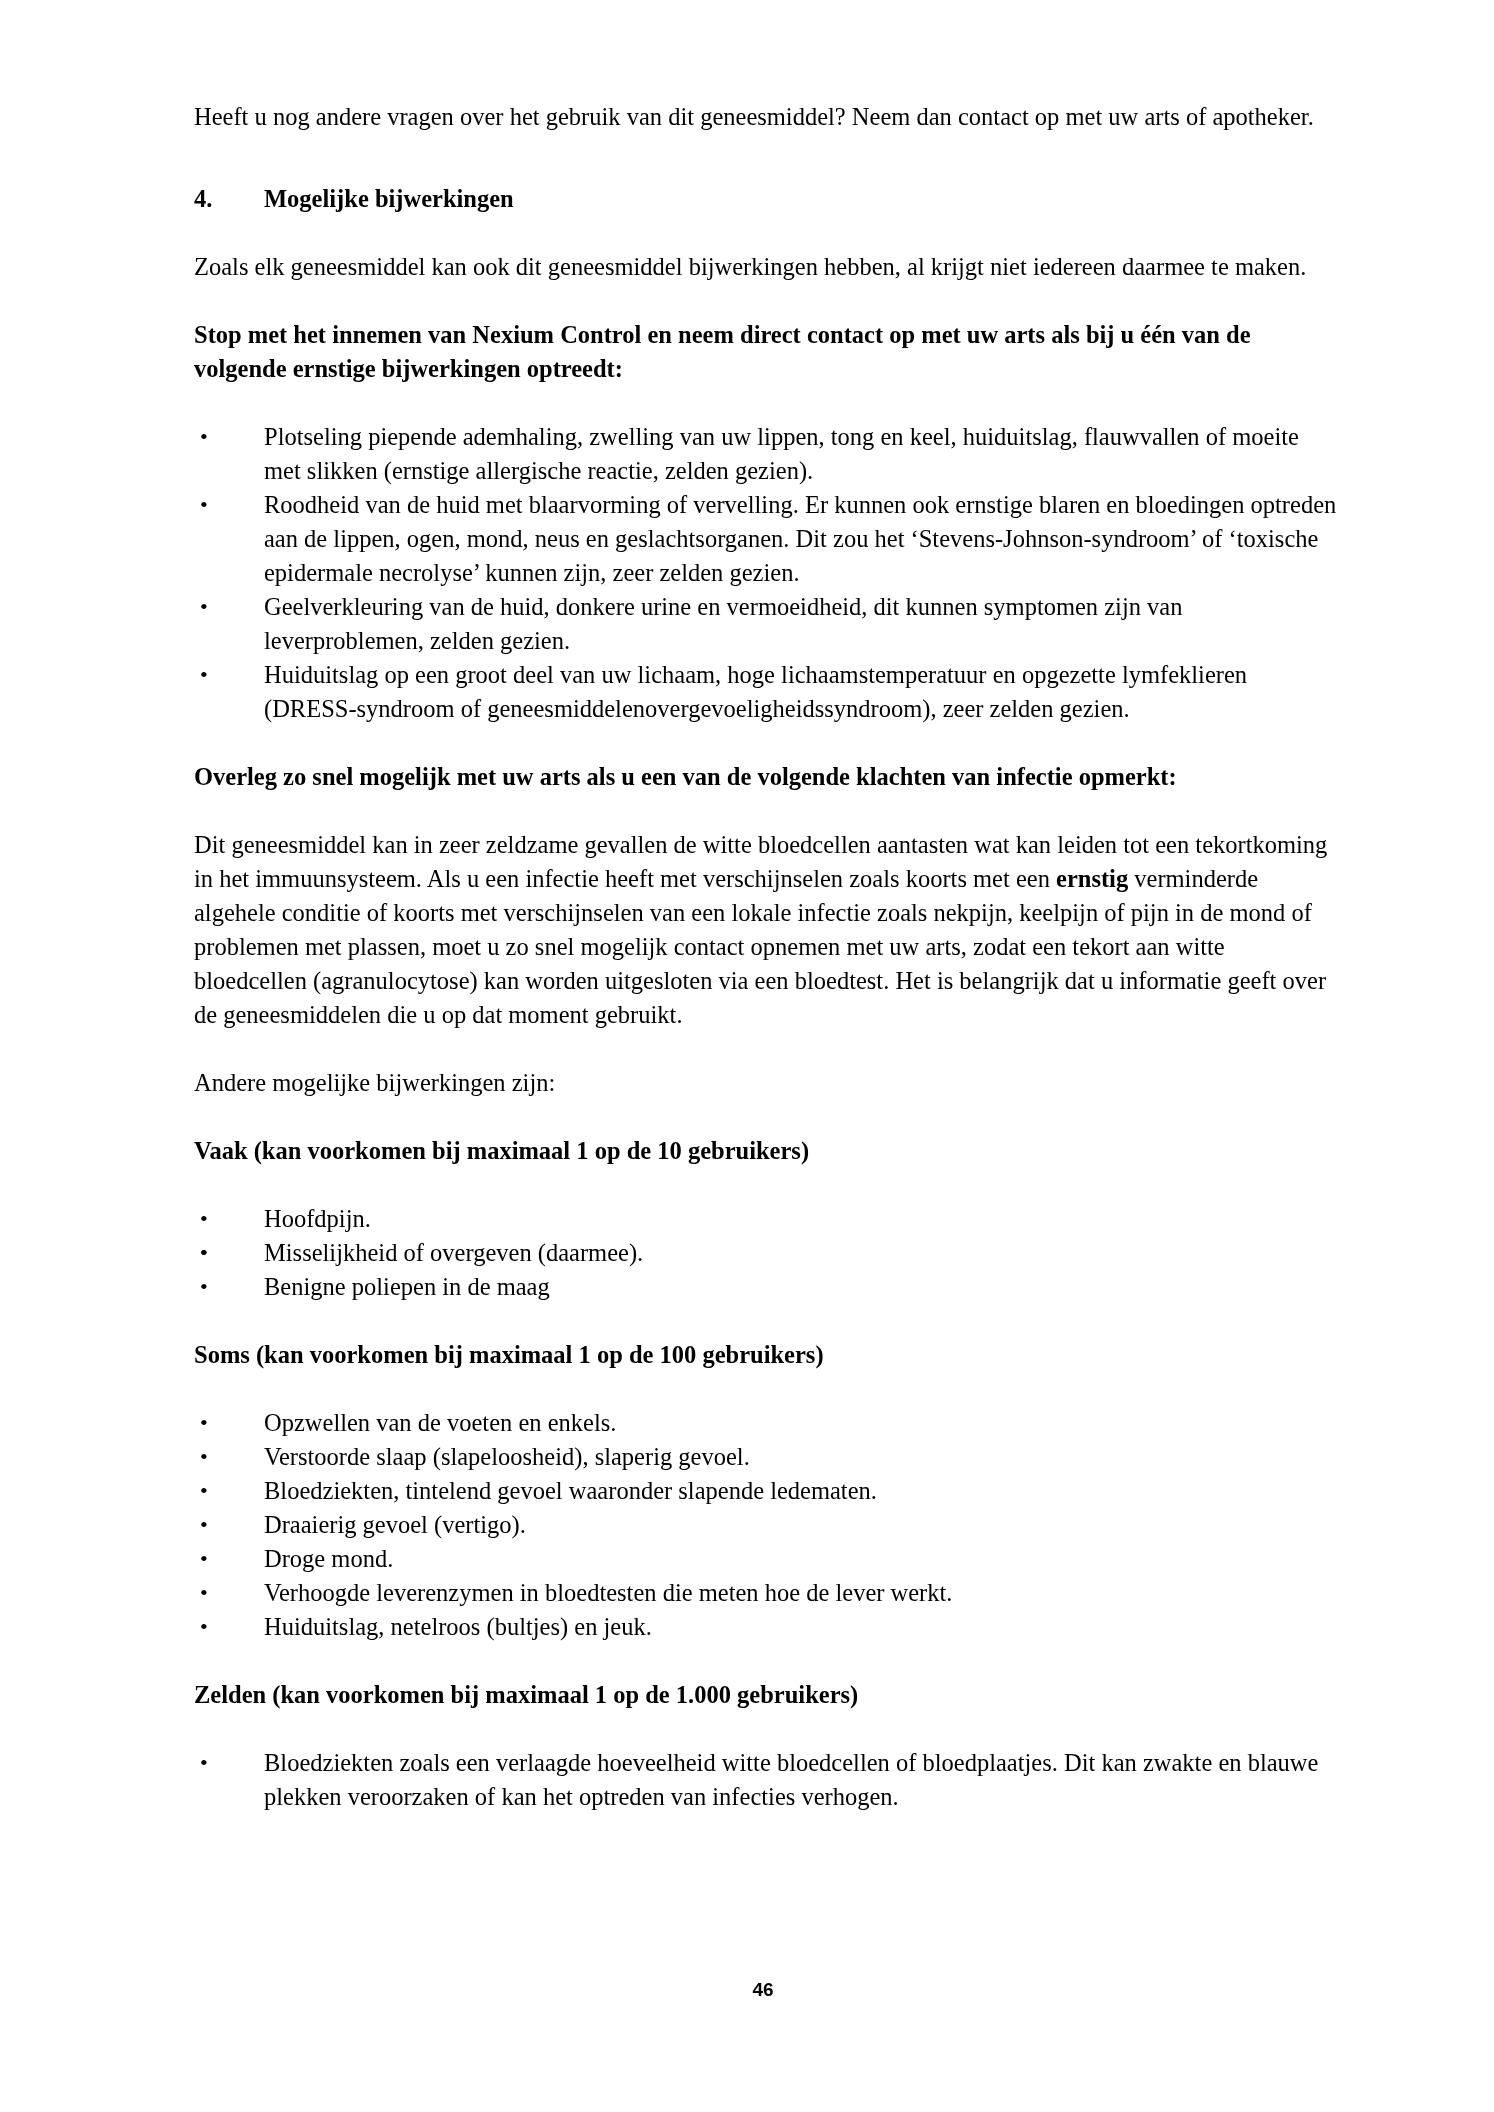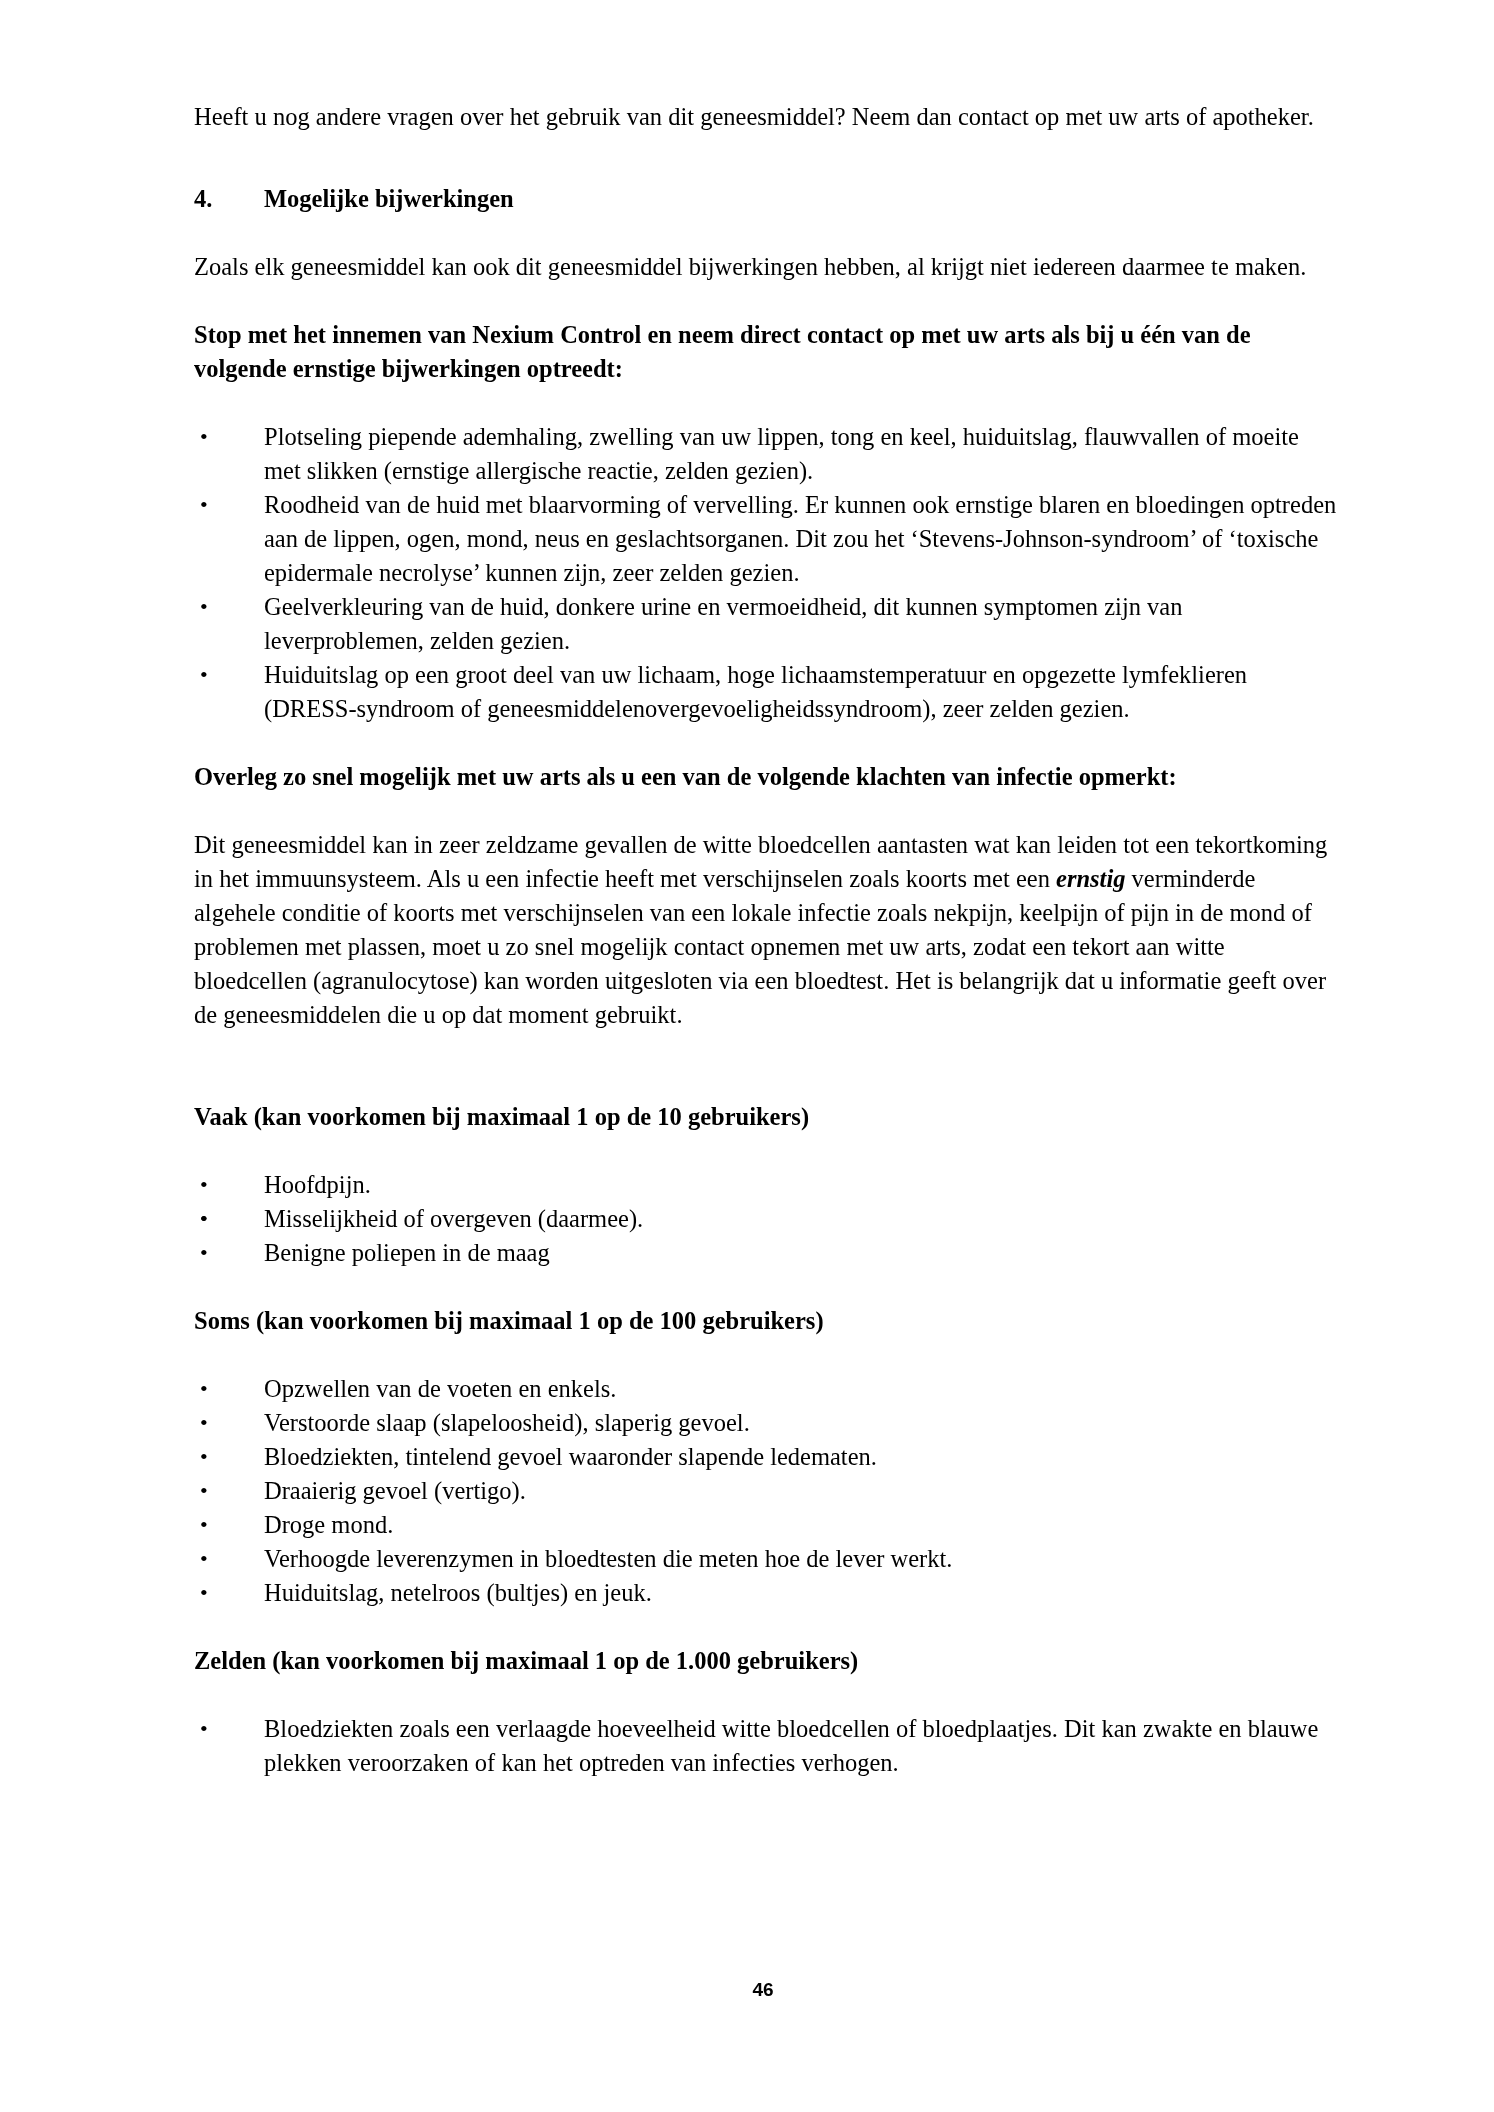--- a/index.html
+++ b/index.html
@@ -85,21 +85,21 @@
     left: 0;
     top: 1978px;
     width: 1494px;
     text-align: center;
     font-family: "Liberation Sans", "DejaVu Sans", sans-serif;
     font-size: 19px;
     line-height: 24px;
     color: #000000;
     font-weight: bold;
   }
-  .inline-bold { font-weight: bold; font-style: italic; }
+  .inline-bold { font-weight: bold; }
 </style>
 </head>
 <body>
 
 <div class="page">
   <div class="content">
 
     <p class="para">Heeft u nog andere vragen over het gebruik van dit geneesmiddel? Neem dan contact op met uw arts of apotheker.</p>
 
     <div class="gap-lg"></div>
@@ -129,20 +129,21 @@
     <div class="gap-md"></div>
 
     <p class="para bold">Overleg zo snel mogelijk met uw arts als u een van de volgende klachten van infectie opmerkt:</p>
 
     <div class="gap-md"></div>
 
     <p class="para"><span>Dit geneesmiddel kan in zeer zeldzame gevallen de witte bloedcellen aantasten wat kan leiden tot een tekortkoming in het immuunsysteem. Als u een infectie heeft met verschijnselen zoals koorts met een </span><span class="inline-bold">ernstig</span><span> verminderde algehele conditie of koorts met verschijnselen van een lokale infectie zoals nekpijn, keelpijn of pijn in de mond of problemen met plassen, moet u zo snel mogelijk contact opnemen met uw arts, zodat een tekort aan witte bloedcellen (agranulocytose) kan worden uitgesloten via een bloedtest. Het is belangrijk dat u informatie geeft over de geneesmiddelen die u op dat moment gebruikt.</span></p>
 
     <div class="gap-md"></div>
 
+    <p class="para">Andere mogelijke bijwerkingen zijn:</p>
 
     <div class="gap-md"></div>
 
     <p class="para bold">Vaak (kan voorkomen bij maximaal 1 op de 10 gebruikers)</p>
 
     <div class="gap-md"></div>
 
     <ul class="bullets tight">
       <li><span class="dot">•</span><span>Hoofdpijn.</span></li>
       <li><span class="dot">•</span></li>

